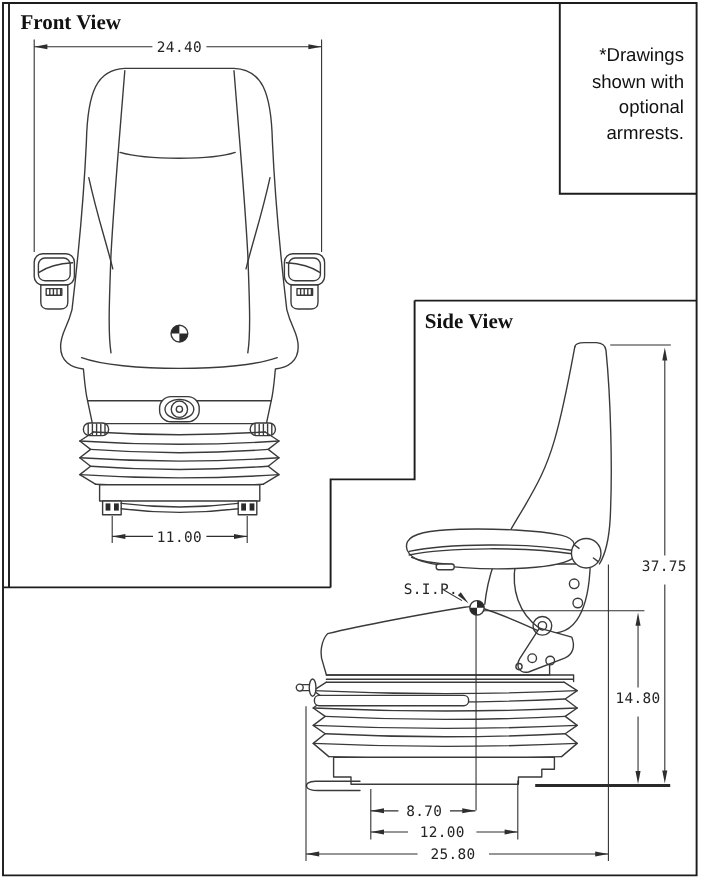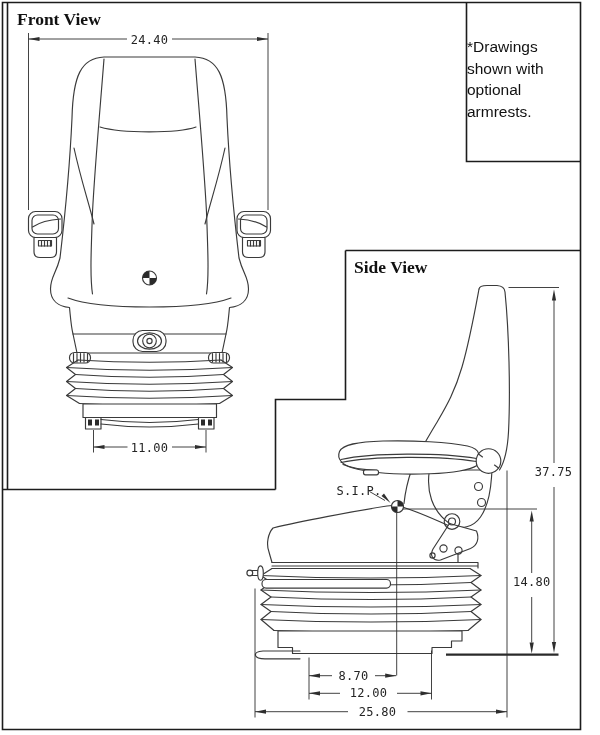--- a/index.html
+++ b/index.html
@@ -8,21 +8,21 @@
   #art{position:absolute;left:0;top:0;}
   .title{font-family:"Liberation Serif",serif;font-weight:bold;font-size:17.5px;fill:#111;}
   .dim{font-family:"DejaVu Sans Mono",monospace;font-size:12px;fill:#242424;letter-spacing:0.3px;}
   .border-line{stroke:#1c1c1c;stroke-width:1.6;fill:none;}
   .art-line{stroke:#3a3a3a;stroke-width:1.15;fill:none;stroke-linecap:round;stroke-linejoin:round;}
   .art-fill{stroke:#3a3a3a;stroke-width:1.15;fill:#ffffff;stroke-linejoin:round;}
   .dim-line{stroke:#2e2e2e;stroke-width:0.9;fill:none;}
   .dim-arrow{fill:#2e2e2e;stroke:none;}
   .dark{fill:#2a2a2a;stroke:none;}
   .floor{stroke:#2a2a2a;stroke-width:2.4;fill:none;}
-  #note-text{position:absolute;left:467px;top:36px;width:113px;text-align:left;
+  #note-text{position:absolute;left:457px;top:36px;width:113px;text-align:right;
              font-family:"Liberation Sans",sans-serif;font-size:15.5px;line-height:21.5px;color:#111;}
 </style>
 </head>
 <body>
 
 <div id="stage">
 
 <svg id="art" width="600" height="735" viewBox="0 0 600 735">
 
   <g>

